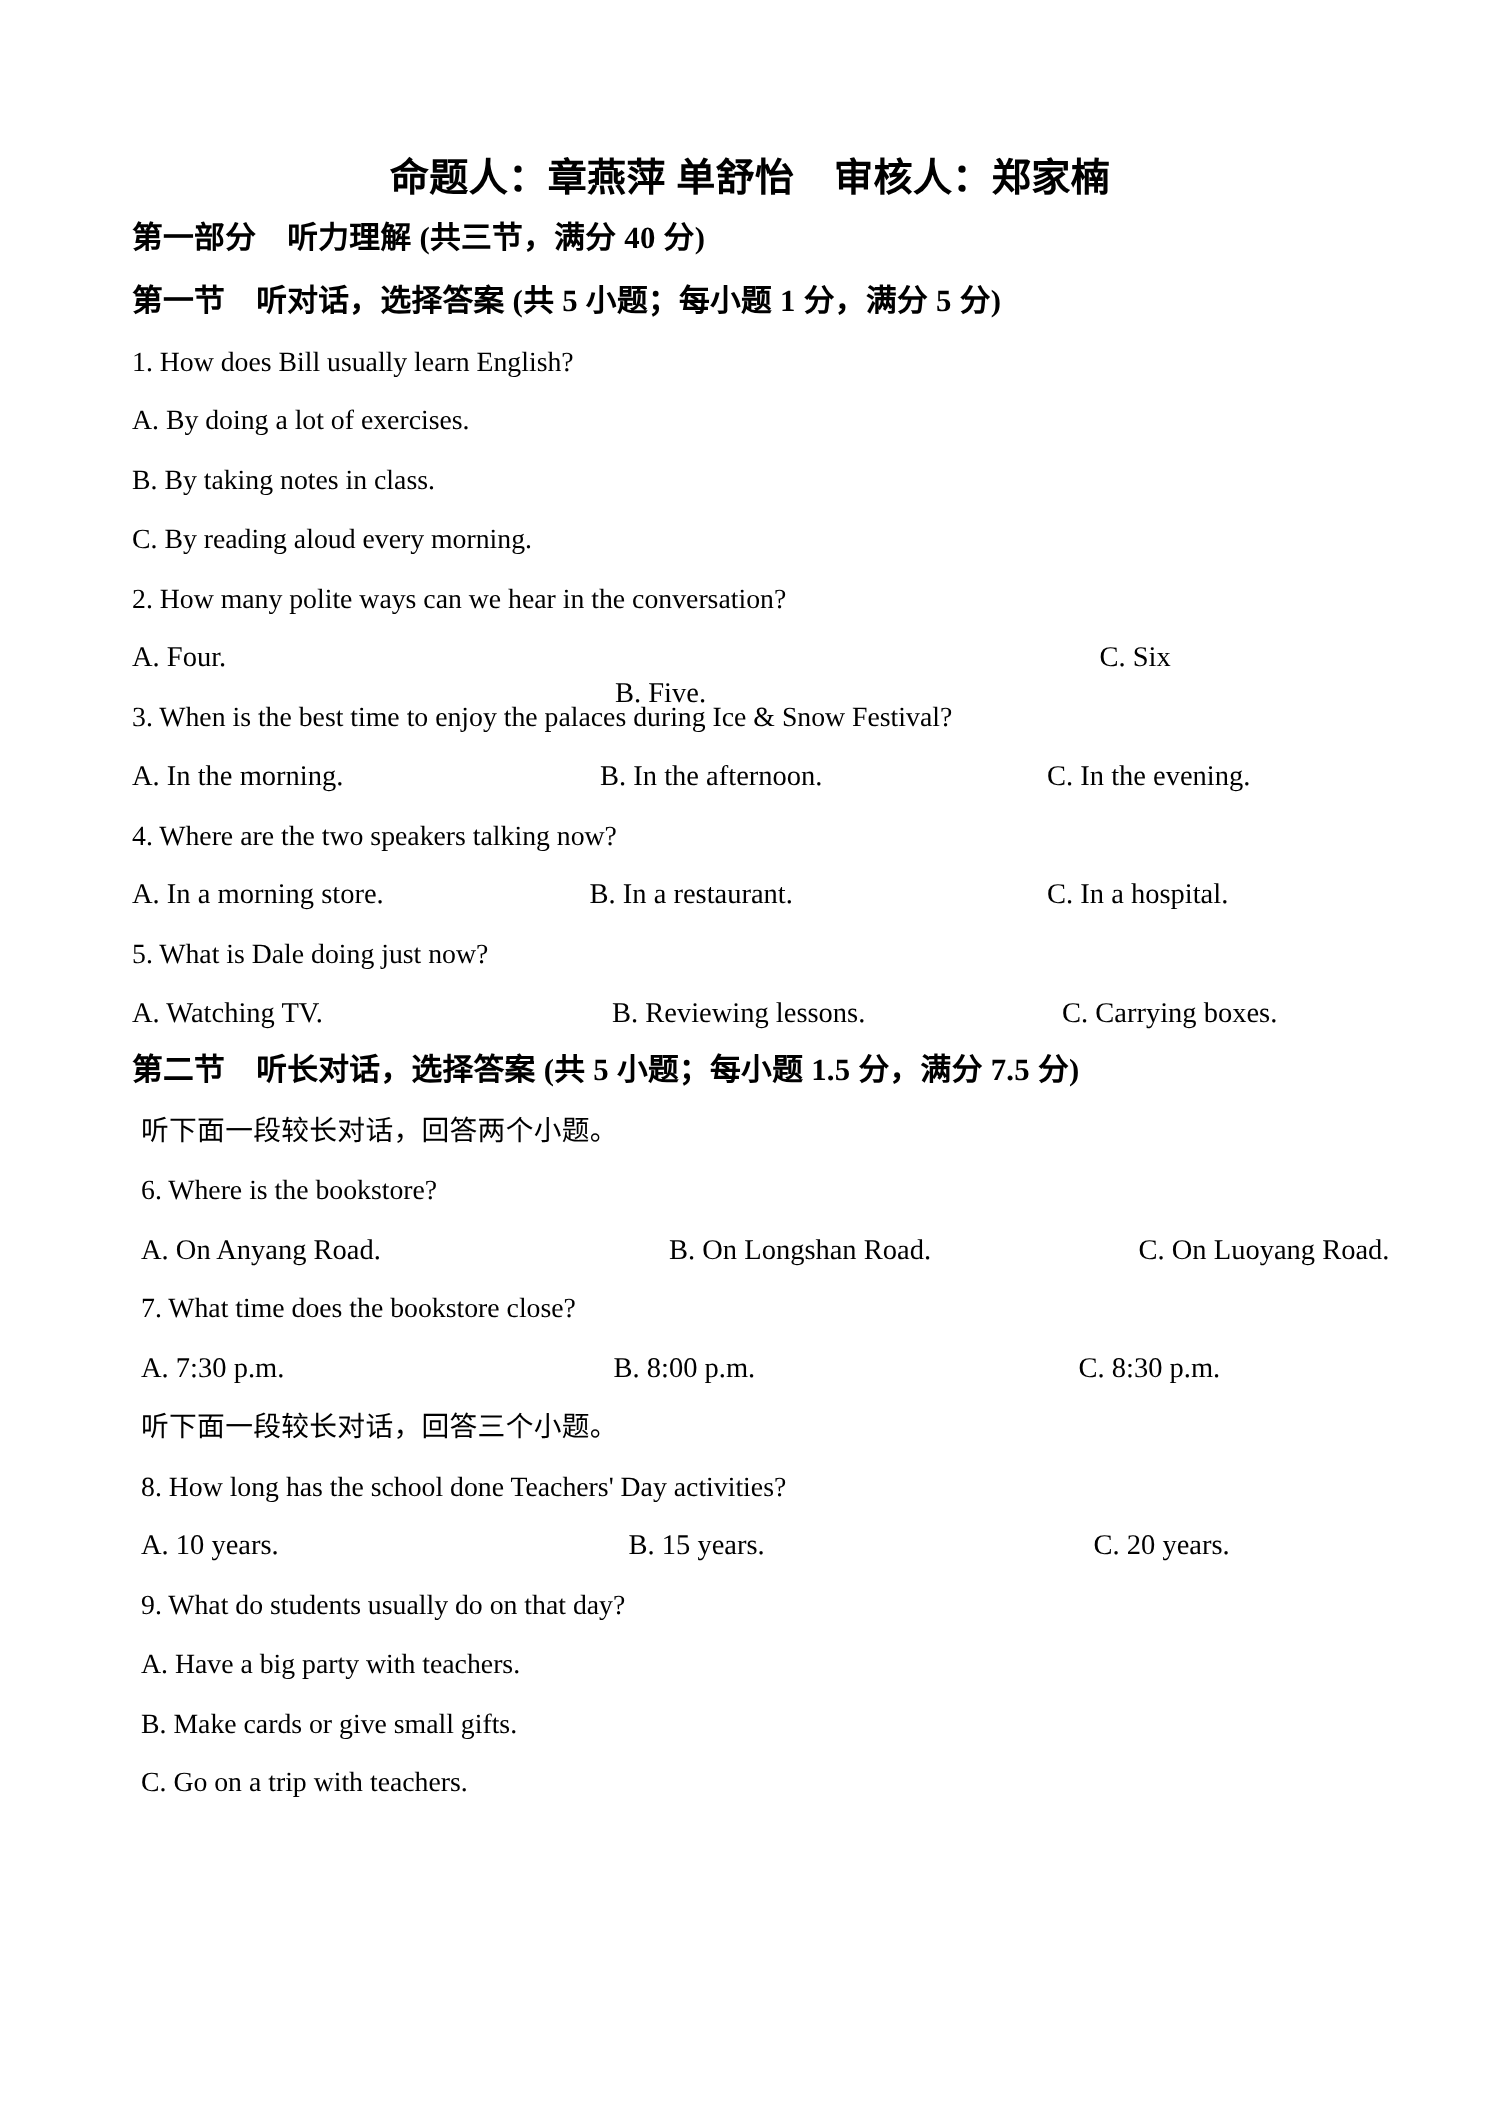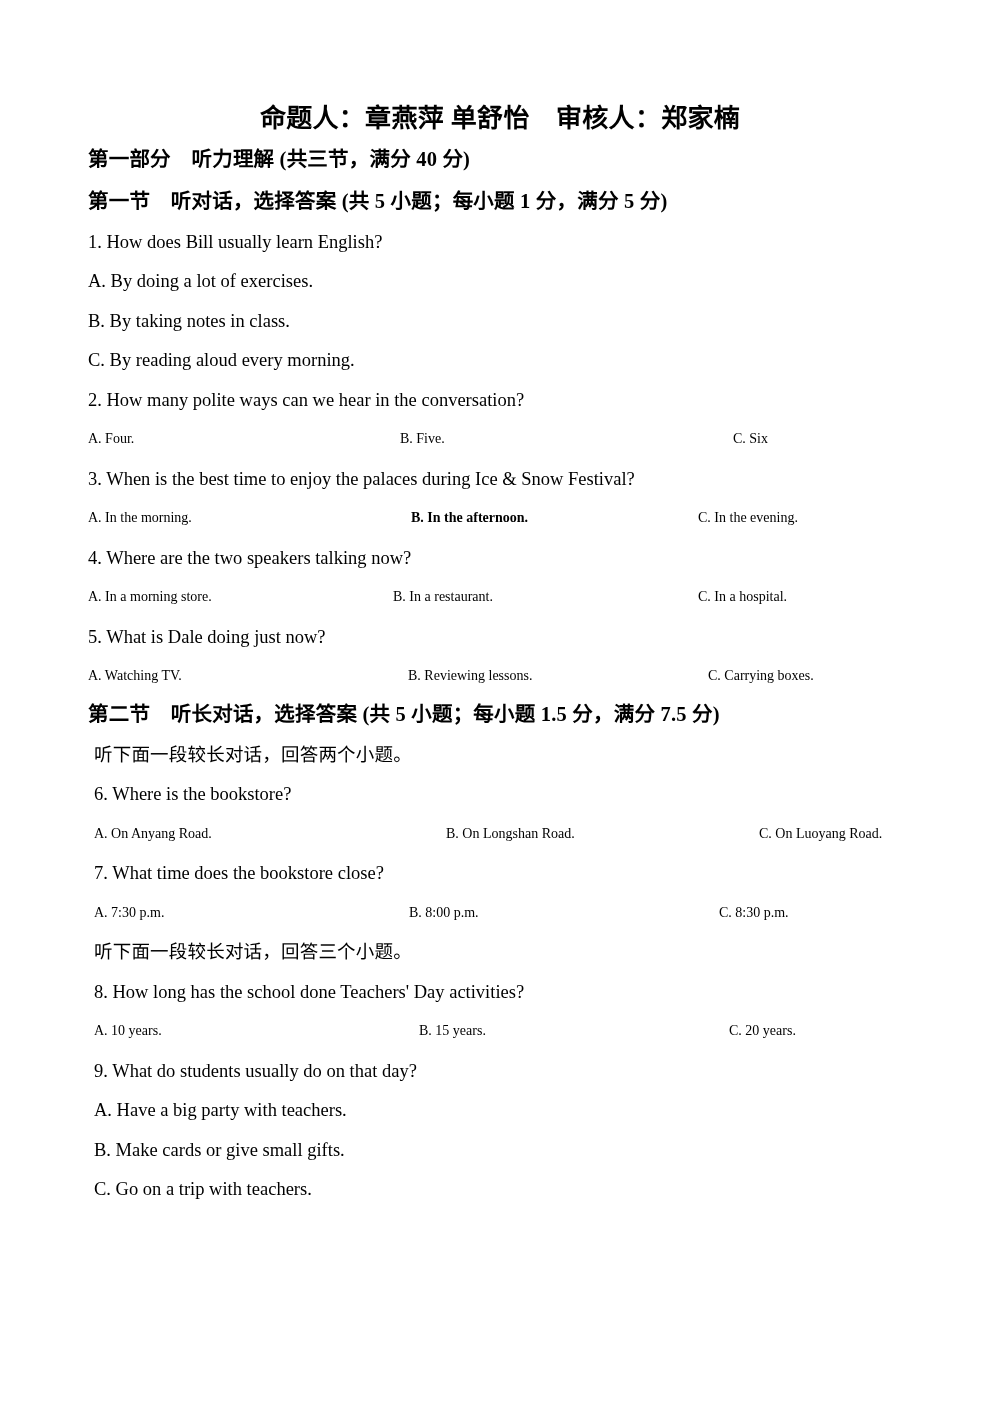--- a/index.html
+++ b/index.html
@@ -71,36 +71,36 @@
   .indent-2 .q-line,
   .indent-2 .opt-stacked,
   .indent-2 .cn-note { margin-left: 34px; }
 
   
   .opt-row {
     position: relative;
     height: 26px;
     margin: 0 0 0 28px;
     padding-top: 13.5px;
-    font-size: 14px;
+    font-size: 19px;
     line-height: 26px;
     white-space: nowrap;
   }
   .indent-2 .opt-row { margin-left: 34px; }
   .opt-row .col {
     position: absolute;
     top: 13.5px;
   }
   .opt-row .col-a { left: 0; }
 
   
-  .cols-s1 .col-b { left: 312px; }
+  .cols-s1 .col-b { left: 322px; margin-top: 24px; }
   .cols-s1 .col-c { left: 645px; }
 
-  .cols-s1b .col-b { left: 323px; font-weight: bold; }
+  .cols-s1b .col-b { left: 312px; }
   .cols-s1b .col-c { left: 610px; }
 
   .cols-s1c .col-b { left: 305px; }
   .cols-s1c .col-c { left: 610px; }
 
   .cols-s1d .col-b { left: 320px; }
   .cols-s1d .col-c { left: 620px; }
 
   .cols-s2a .col-b { left: 352px; }
   .cols-s2a .col-c { left: 665px; }

